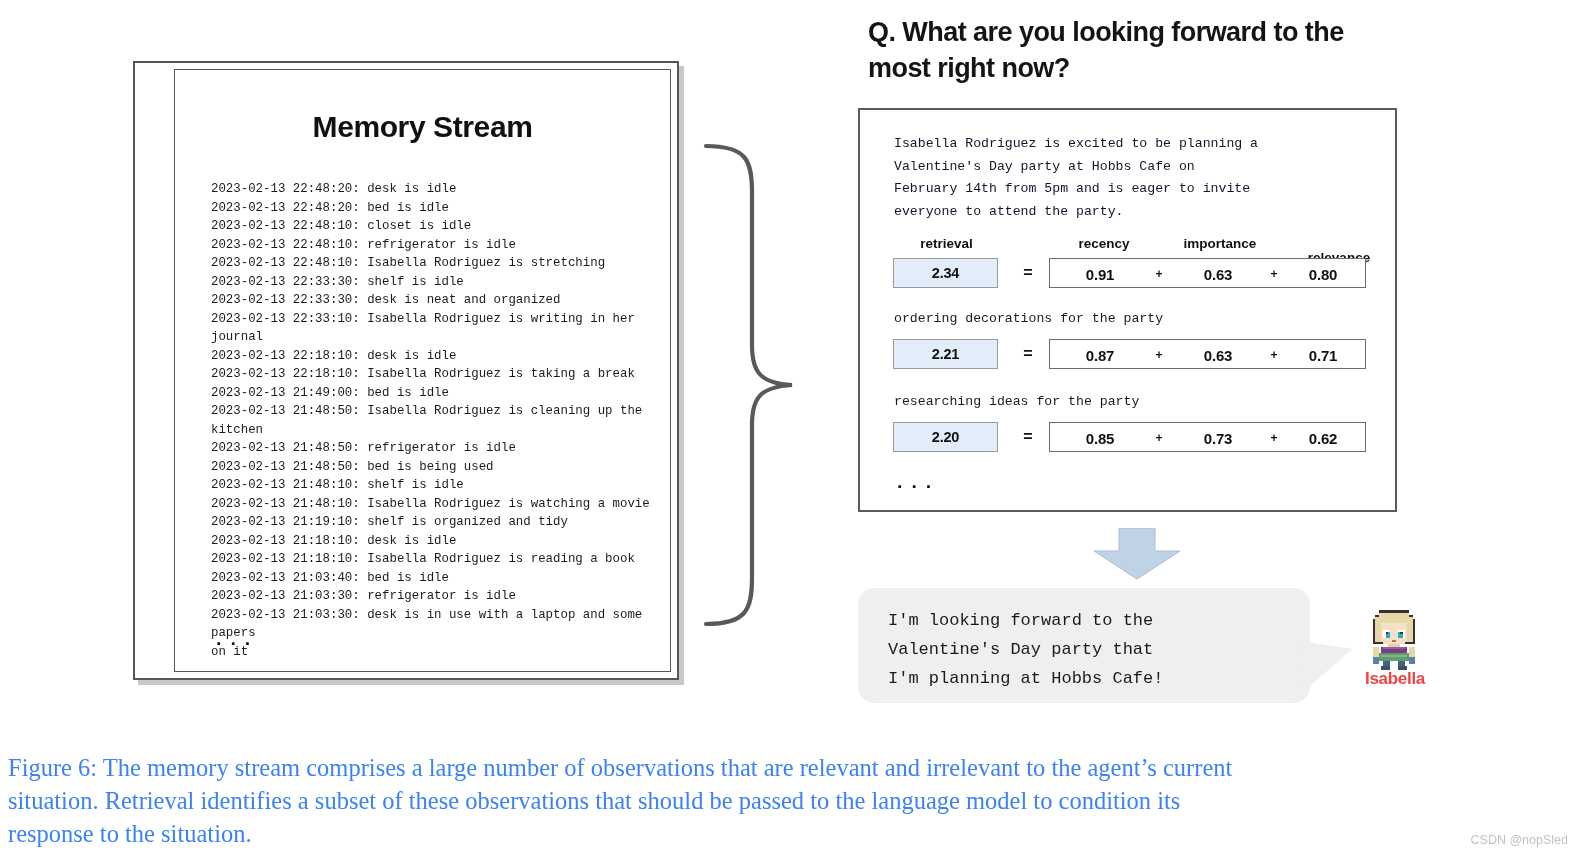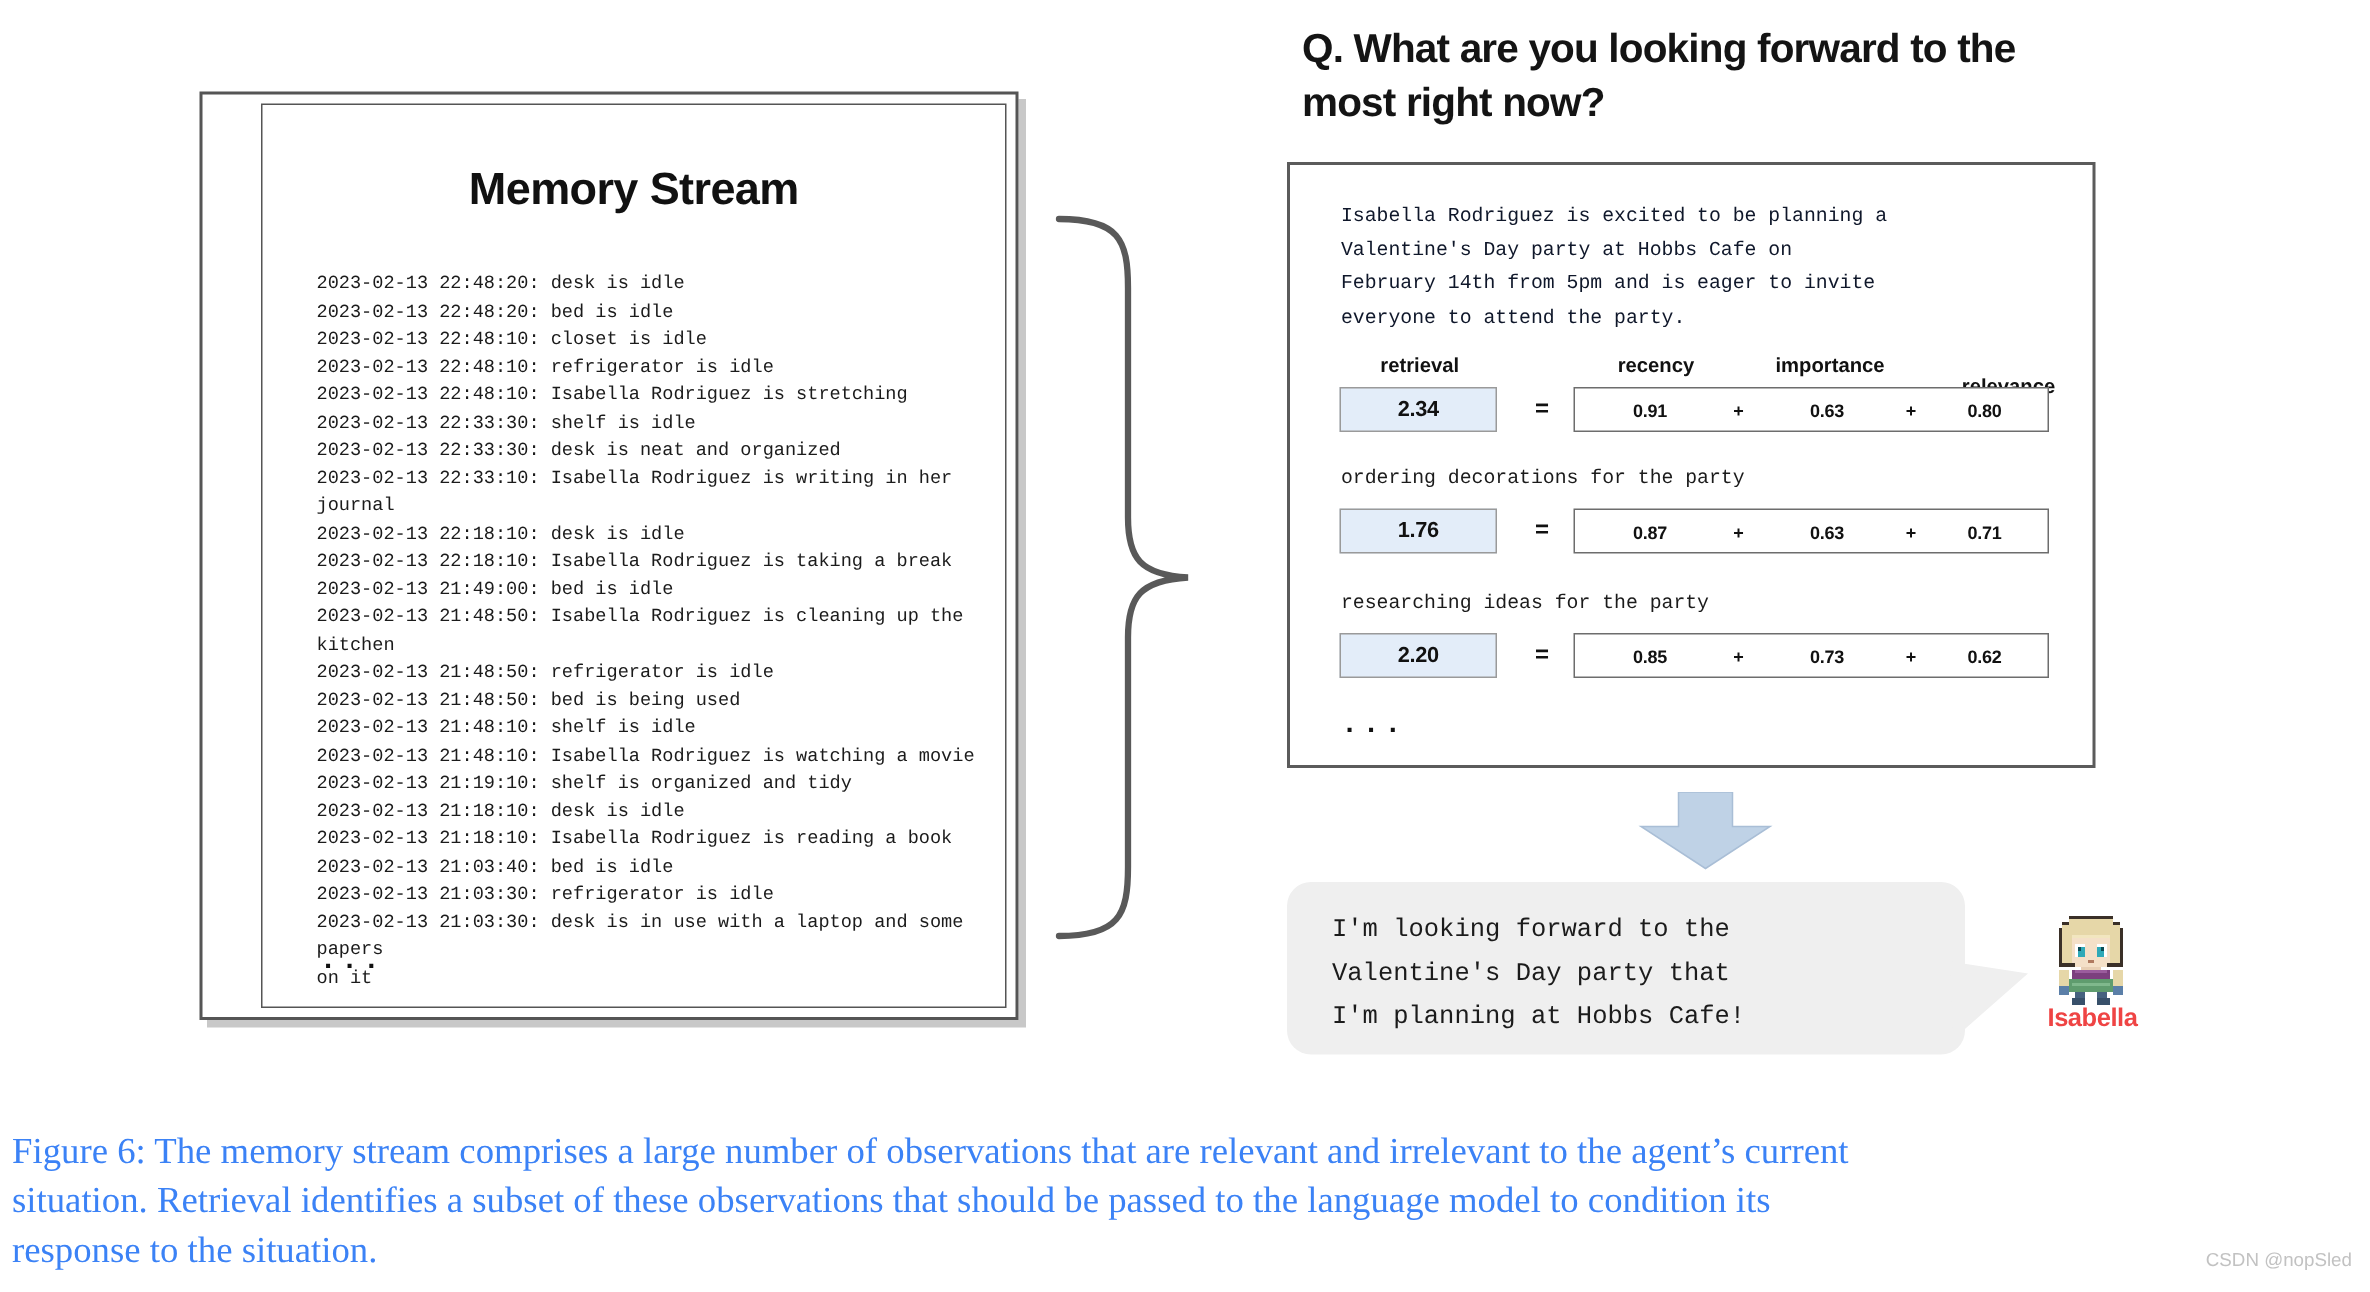--- a/index.html
+++ b/index.html
@@ -96,21 +96,21 @@
     display:flex;align-items:center;justify-content:center;
     font-size:16px;font-weight:bold;color:#111;
   }
   .components-box{
     position:absolute;left:189px;top:0;width:317px;height:30px;
     background:#ffffff;border:1.2px solid #6d6d6d;box-sizing:border-box;
   }
   .comp{
     position:absolute;top:0;height:30px;
     display:flex;align-items:center;justify-content:center;
-    font-size:12px;font-weight:bold;color:#111;letter-spacing:-0.2px;
+    font-size:15px;font-weight:bold;color:#111;letter-spacing:-0.2px;
   }
   .comp-recency{left:0;width:100px;}
   .comp-importance{left:118px;width:100px;}
   .comp-relevance{left:232px;width:82px;}
   .plus{
     position:absolute;top:0;height:30px;width:16px;
     display:flex;align-items:center;justify-content:center;
     font-size:12px;font-weight:bold;color:#111;
   }
   .plus-1{left:101px;}
@@ -231,21 +231,21 @@
       <div class="comp comp-recency">0.91</div>
       <div class="plus plus-1">+</div>
       <div class="comp comp-importance">0.63</div>
       <div class="plus plus-2">+</div>
       <div class="comp comp-relevance">0.80</div>
     </div>
   </div>
 
   <div class="score-group g2">
     <div class="memo-label">ordering decorations for the party</div>
-    <div class="retrieval-box">1.76</div>
+    <div class="retrieval-box">2.21</div>
     <div class="equals">=</div>
     <div class="components-box">
       <div class="comp comp-recency">0.87</div>
       <div class="plus plus-1">+</div>
       <div class="comp comp-importance">0.63</div>
       <div class="plus plus-2">+</div>
       <div class="comp comp-relevance">0.71</div>
     </div>
   </div>
 

